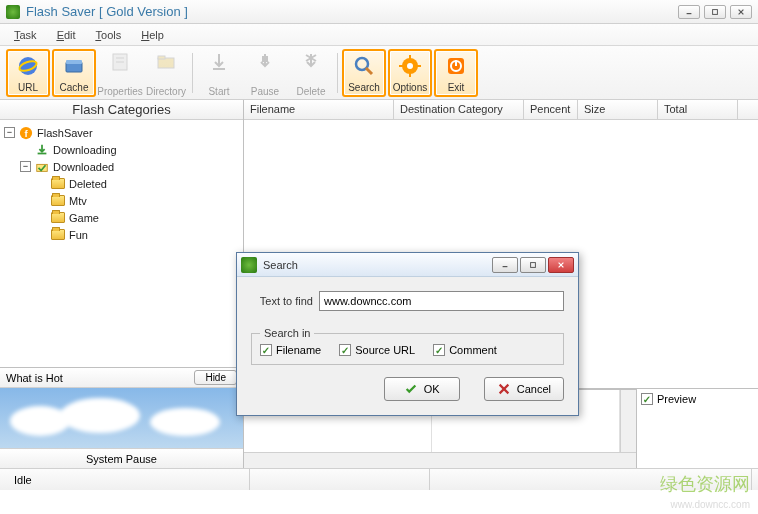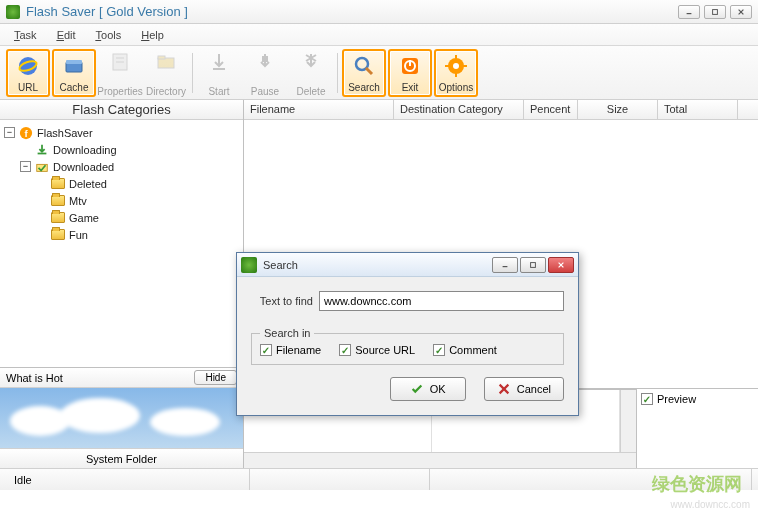--- a/index.html
+++ b/index.html
@@ -64,25 +64,25 @@
 .dlgwinbtns { margin-left: auto; display: flex; gap: 2px; }
 .dlgwinbtn { width: 26px; height: 16px; border: 1px solid #888; border-radius: 2px; background: linear-gradient(#fff,#e0e0e0); display: flex; align-items: center; justify-content: center; cursor: pointer; }
 .dlgwinbtn.close { background: linear-gradient(#f08080,#d04040); border-color: #a03030; color: #fff; }
 .dlgbody { padding: 14px; }
 .formrow { display: flex; align-items: center; margin-bottom: 22px; }
 .formrow label { width: 62px; text-align: right; margin-right: 6px; color: #333; }
 .formrow input[type=text] { flex: 1; border: 1px solid #888; padding: 3px 4px; font-size: 11px; }
 .groupbox { border: 1px solid #c0c0c0; padding: 10px 8px 8px; position: relative; margin-bottom: 12px; }
 .groupbox .gtitle { position: absolute; top: -7px; left: 8px; background: #f0f0f0; padding: 0 4px; color: #333; }
 .groupbox .checks { display: flex; gap: 18px; }
-.dlgbtns { display: flex; justify-content: flex-end; gap: 18px; }
+.dlgbtns { display: flex; justify-content: flex-end; gap: 24px; }
 .dlgbtn { border: 1px solid #888; border-radius: 3px; padding: 4px 12px; background: linear-gradient(#fff,#e8e8e8); cursor: pointer; display: flex; align-items: center; gap: 6px; min-width: 76px; justify-content: center; }
 .dlgbtn .bicon { width: 14px; height: 14px; }
 
-.watermark { position: absolute; right: 16px; bottom: 18px; color: #8dc63f; font-size: 18px; font-weight: bold; opacity: 0.7; pointer-events: none; text-align: right; }
+.watermark { position: absolute; right: 8px; bottom: 18px; color: #8dc63f; font-size: 18px; font-weight: normal; opacity: 0.7; pointer-events: none; text-align: right; }
 .watermark2 { position: absolute; right: 8px; bottom: 4px; color: #ccc; font-size: 10px; opacity: 0.7; pointer-events: none; }
 
 .folder-icon { width: 14px; height: 11px; background: linear-gradient(#ffe680,#f0c040); border: 1px solid #c09020; border-radius: 1px; position: relative; }
 .folder-icon::before { content: ''; position: absolute; top: -3px; left: 0; width: 6px; height: 3px; background: #f0c040; border: 1px solid #c09020; border-bottom: none; border-radius: 1px 1px 0 0; }
 </style>
 </head>
 <body>
 
 <div class="titlebar">
   <div class="appicon"></div>
@@ -184,46 +184,46 @@
     </div>
     <div class="tsep"></div>
     <div class="tbtn active">
       <div class="ticon">
         <svg width="24" height="24" viewBox="0 0 24 24">
           <circle cx="10" cy="10" r="6" fill="none" stroke="#4a80c0" stroke-width="2.5"></circle>
           <line x1="14" y1="14" x2="20" y2="20" stroke="#d08030" stroke-width="3"></line>
         </svg>
       </div>
       <div class="tlabel">Search</div>
-    </div>
-    <div class="tbtn active">
-      <div class="ticon">
-        <svg width="24" height="24" viewBox="0 0 24 24">
-          <rect x="4" y="4" width="16" height="16" rx="3" fill="#ff7a00"></rect>
-          <circle cx="12" cy="12" r="5" fill="none" stroke="#fff" stroke-width="2"></circle>
-          <line x1="12" y1="6" x2="12" y2="12" stroke="#fff" stroke-width="2"></line>
-        </svg>
-      </div>
-      <div class="tlabel">Exit</div>
     </div>
     <div class="tbtn active">
       <div class="ticon">
         <svg width="24" height="24" viewBox="0 0 24 24">
           <circle cx="12" cy="12" r="8" fill="#ff9a00"></circle>
           <circle cx="12" cy="12" r="3" fill="#fff"></circle>
           <g stroke="#ff9a00" stroke-width="2">
             <line x1="12" y1="1" x2="12" y2="5"></line>
             <line x1="12" y1="19" x2="12" y2="23"></line>
             <line x1="1" y1="12" x2="5" y2="12"></line>
             <line x1="19" y1="12" x2="23" y2="12"></line>
           </g>
         </svg>
       </div>
       <div class="tlabel">Options</div>
     </div>
+    <div class="tbtn active">
+      <div class="ticon">
+        <svg width="24" height="24" viewBox="0 0 24 24">
+          <rect x="4" y="4" width="16" height="16" rx="3" fill="#ff7a00"></rect>
+          <circle cx="12" cy="12" r="5" fill="none" stroke="#fff" stroke-width="2"></circle>
+          <line x1="12" y1="6" x2="12" y2="12" stroke="#fff" stroke-width="2"></line>
+        </svg>
+      </div>
+      <div class="tlabel">Exit</div>
+    </div>
   </div>
 
 <div class="main">
   <div class="left">
     <div class="panelhead">Flash Categories</div>
     <div class="tree" id="tree">
         <div class="treenode" style="padding-left:0px">
           <div class="expand">−</div>
           <div class="nicon">
             <svg width="14" height="14" viewBox="0 0 16 16">
@@ -286,29 +286,29 @@
       <div class="hothead">
         <span>What is Hot</span>
         <span class="spacer"></span>
         <button class="hidebtn">Hide</button>
       </div>
       <div class="hotimg">
         <div class="cloud" style="left:10px;top:18px;width:60px;height:30px;"></div>
         <div class="cloud" style="left:60px;top:10px;width:80px;height:35px;"></div>
         <div class="cloud" style="left:150px;top:20px;width:70px;height:28px;"></div>
       </div>
-      <div class="syspanel">System Folder</div>
+      <div class="syspanel">System Pause</div>
     </div>
   </div>
   <div class="right">
     <div class="colheads" id="colheads">
         <div class="colhead" style="width: 150px;">Filename</div>
         <div class="colhead" style="width: 130px;">Destination Category</div>
         <div class="colhead" style="width: 54px;">Pencent</div>
-        <div class="colhead" style="width: 80px; text-align: center;">Size</div>
+        <div class="colhead" style="width: 80px;">Size</div>
         <div class="colhead" style="width: 80px;">Total</div>
       </div>
     <div class="grid"></div>
     <div style="display:flex;height:80px;border-top:1px solid #c0c0c0;">
       <div style="flex:1;display:flex;flex-direction:column;">
         <div class="scrollarea" style="flex:1;">
           <div class="scrollcell"></div>
           <div class="scrollcell"></div>
           <div class="vscroll"></div>
         </div>

